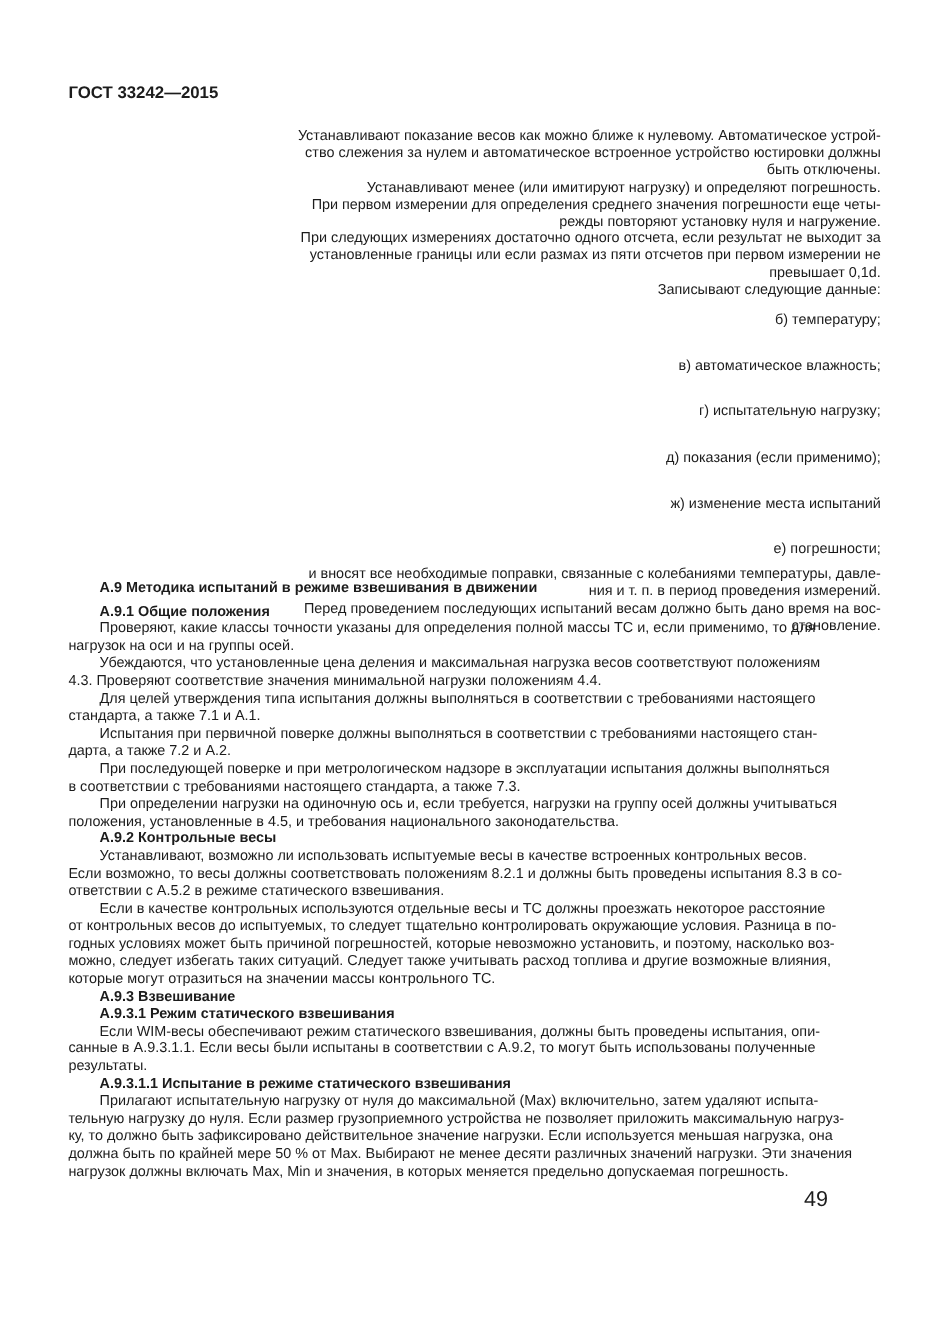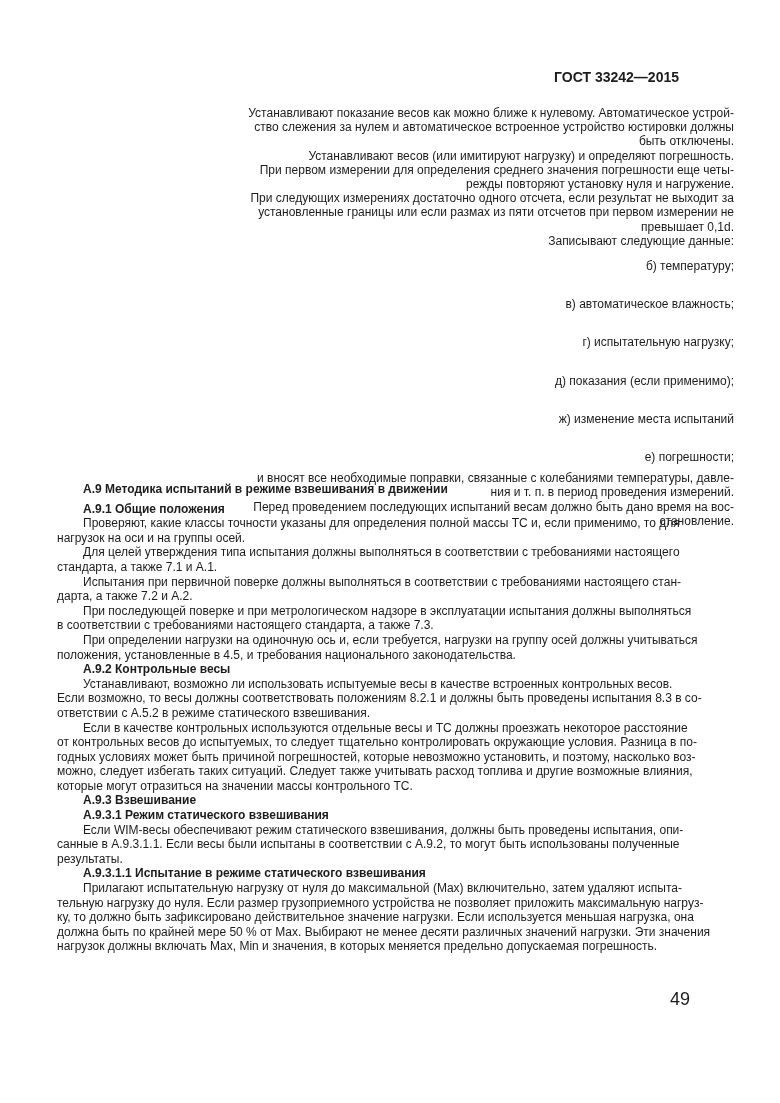--- a/index.html
+++ b/index.html
@@ -8,23 +8,23 @@
     width: 780px;
     height: 1103px;
     background: #ffffff;
     font-family: "Liberation Sans", "DejaVu Sans", sans-serif;
     color: #1c1c1c;
     overflow: hidden;
   }
   .doc-header {
     position: absolute;
     top: 69px;
-    left: 46px;
+    left: 57px;
     width: 633px;
-    text-align: right;
+    text-align: left;
     font-weight: bold;
     font-size: 14px;
     line-height: 16px;
   }
   
   .procedure {
     position: absolute;
     top: 106px;
     left: 204px;
     width: 530px;
@@ -70,21 +70,21 @@
 <body>
 
 <div class="page">
 
   <div class="doc-header">ГОСТ 33242—2015</div>
 
   <section class="procedure">
     <div class="p">Устанавливают показание весов как можно ближе к нулевому. Автоматическое устрой-
 ство слежения за нулем и автоматическое встроенное устройство юстировки должны
 быть отключены.</div>
-    <div class="p">Устанавливают весов (или имитируют нагрузку) и определяют погрешность.</div>
+    <div class="p">Устанавливают менее (или имитируют нагрузку) и определяют погрешность.</div>
     <div class="p">При первом измерении для определения среднего значения погрешности еще четы-
 режды повторяют установку нуля и нагружение.</div>
     <div class="p">При следующих измерениях достаточно одного отсчета, если результат не выходит за
 установленные границы или если размах из пяти отсчетов при первом измерении не
 превышает 0,1d.</div>
     <div class="p">Записывают следующие данные:</div>
     <div class="record-list">
       <div class="li">б) температуру;</div>
       <div class="li">в) автоматическое влажность;</div>
       <div class="li">г) испытательную нагрузку;</div>
@@ -99,20 +99,22 @@
 становление.</div>
     </div>
   </section>
 
   <section class="sections">
     <div class="h">А.9 Методика испытаний в режиме взвешивания в движении</div>
 
     <div class="h gap">А.9.1 Общие положения</div>
     <div class="p">Проверяют, какие классы точности указаны для определения полной массы ТС и, если применимо, то для
 нагрузок на оси и на группы осей.</div>
+    <div class="p">Убеждаются, что установленные цена деления и максимальная нагрузка весов соответствуют положениям
+4.3. Проверяют соответствие значения минимальной нагрузки положениям 4.4.</div>
     <div class="p">Для целей утверждения типа испытания должны выполняться в соответствии с требованиями настоящего
 стандарта, а также 7.1 и А.1.</div>
     <div class="p">Испытания при первичной поверке должны выполняться в соответствии с требованиями настоящего стан-
 дарта, а также 7.2 и А.2.</div>
     <div class="p">При последующей поверке и при метрологическом надзоре в эксплуатации испытания должны выполняться
 в соответствии с требованиями настоящего стандарта, а также 7.3.</div>
     <div class="p">При определении нагрузки на одиночную ось и, если требуется, нагрузки на группу осей должны учитываться
 положения, установленные в 4.5, и требования национального законодательства.</div>
 
     <div class="h">А.9.2 Контрольные весы</div>

